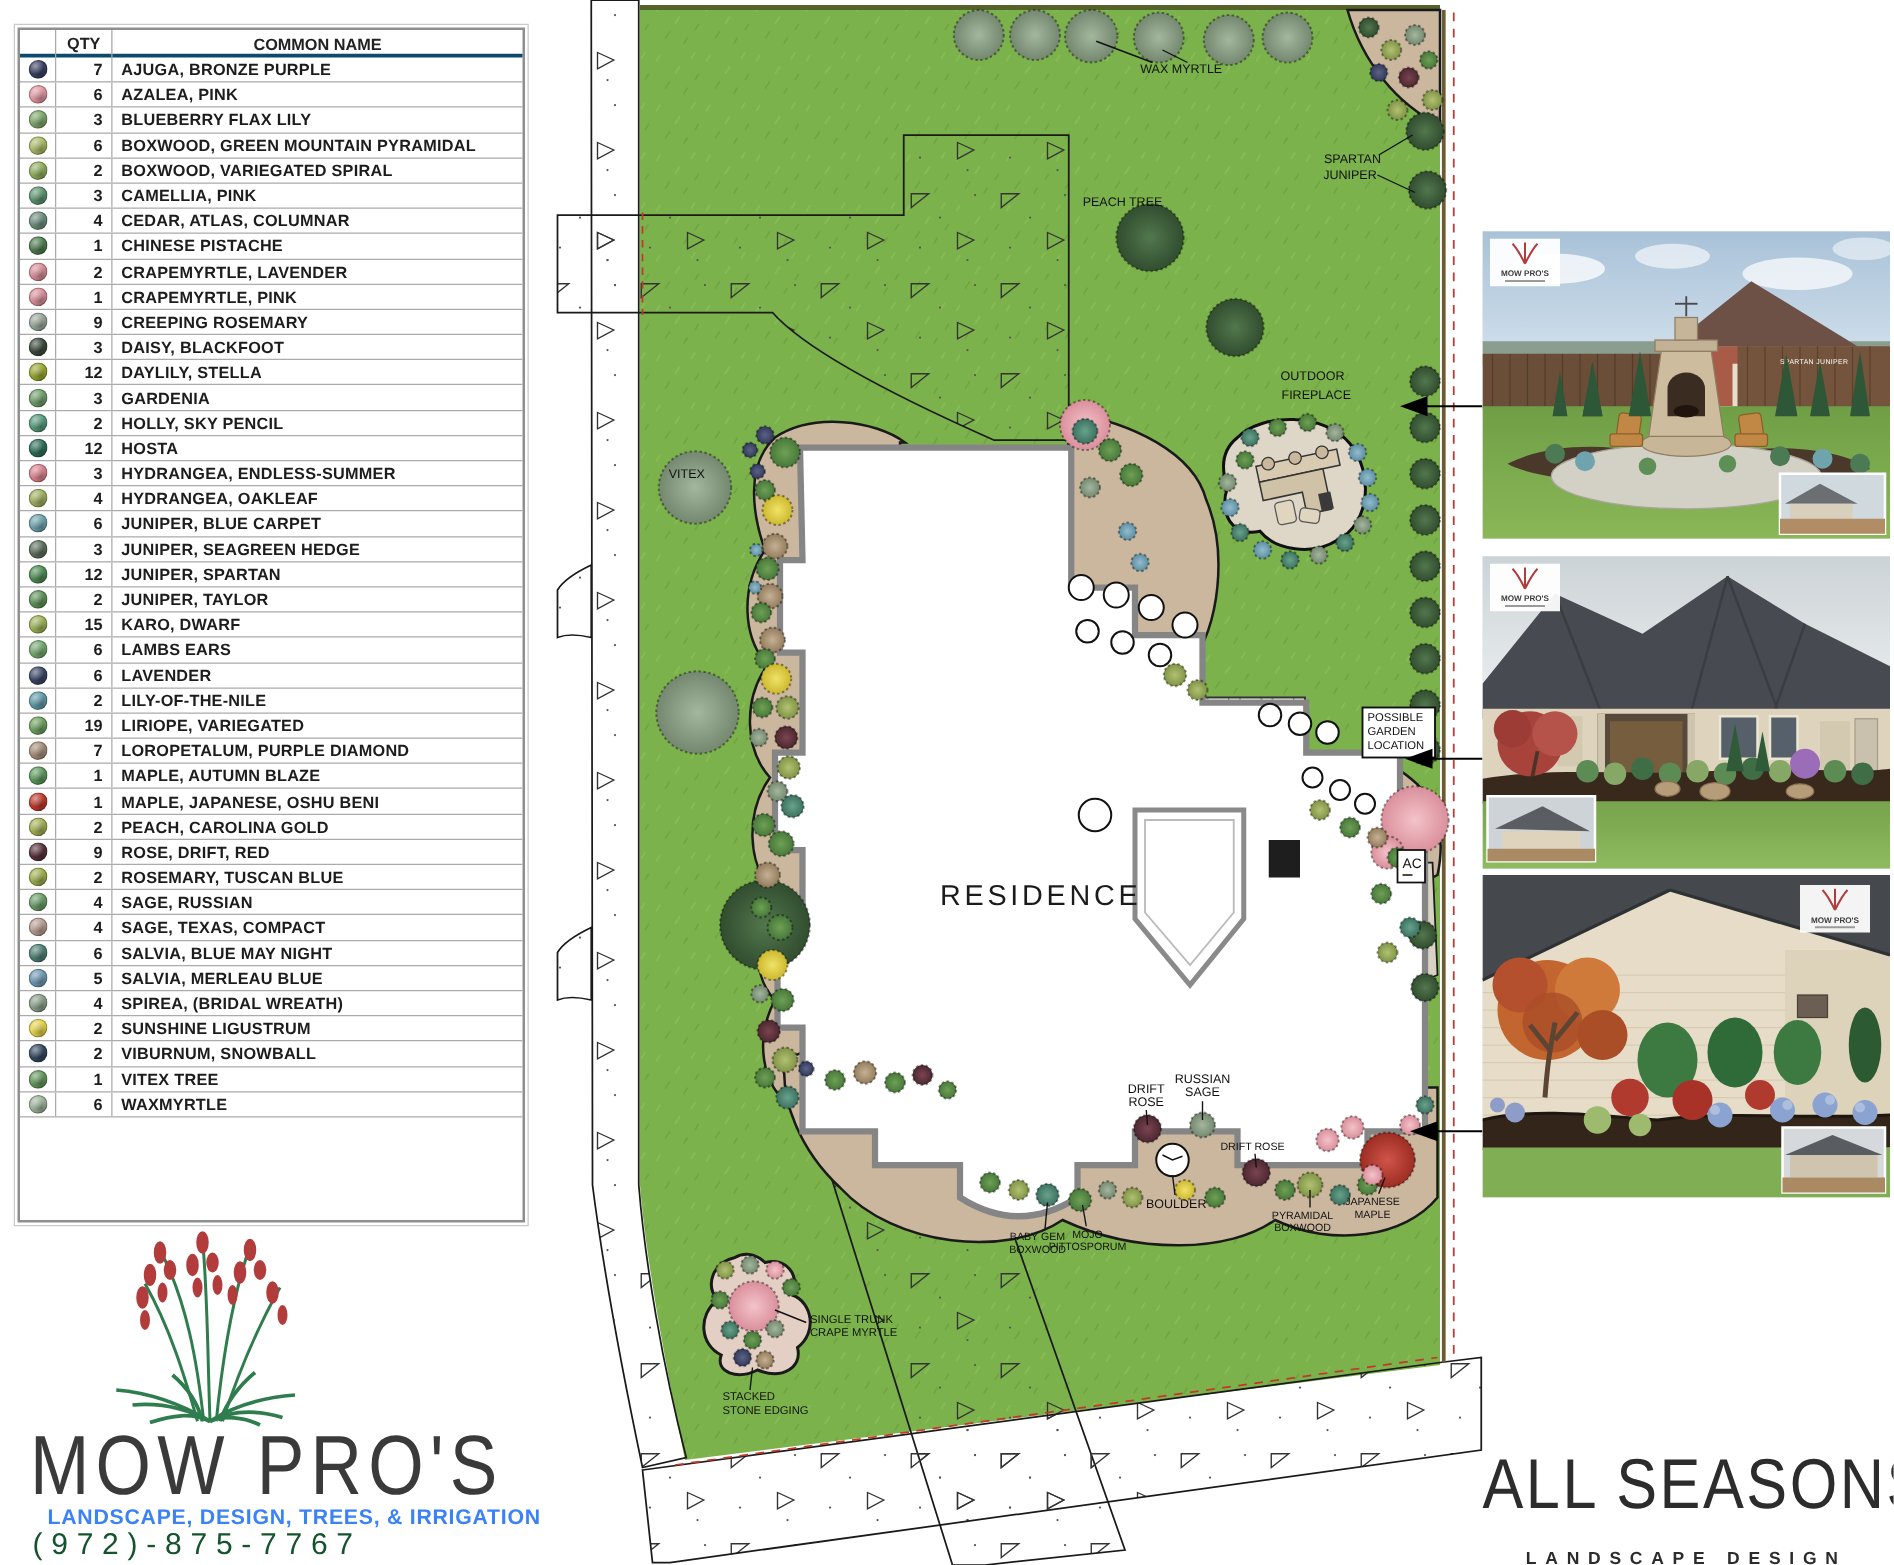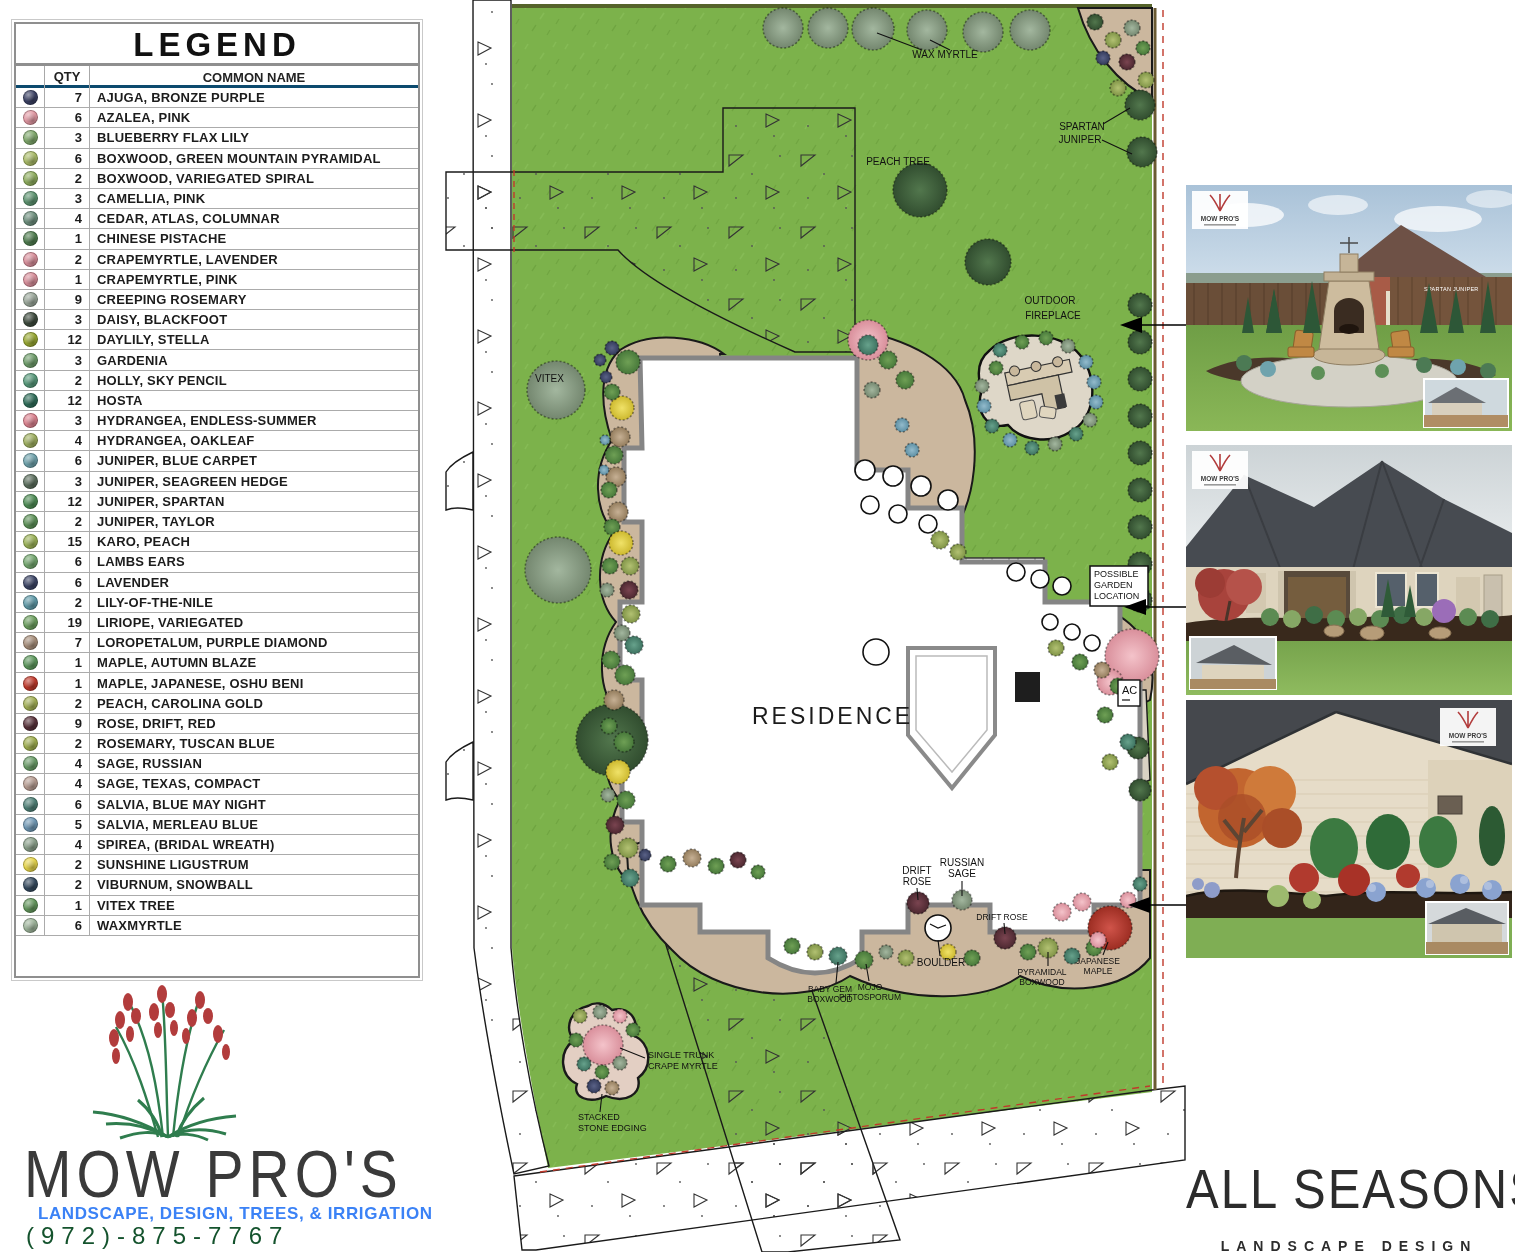--- a/index.html
+++ b/index.html
@@ -434,21 +434,20 @@
       <line x1="1140" y1="325" x2="1186" y2="325"></line>
         <polygon points="1120,325 1142,317 1142,333" fill="#000" stroke="none"></polygon>
       <line x1="1144" y1="607" x2="1186" y2="607"></line>
         <polygon points="1124,607 1146,599 1146,615" fill="#000" stroke="none"></polygon>
       <line x1="1148" y1="905" x2="1186" y2="905"></line>
         <polygon points="1128,905 1150,897 1150,913" fill="#000" stroke="none"></polygon>
     </g>
   </svg>
 
   <div class="legend">
-    <div class="legend-title">LEGEND</div>
     <div class="legend-header">
       <span class="h1"></span>
       <span class="h2">QTY</span>
       <span class="h3">COMMON NAME</span>
     </div>
     <div class="legend-rows">
         <div class="legend-row">
           <span class="cell ic">
             <i class="dot" style="--c: #3a4063;"></i>
           </span>
@@ -600,21 +599,21 @@
             <i class="dot" style="--c: #5d9258;"></i>
           </span>
           <span class="cell q">2</span>
           <span class="cell n">JUNIPER, TAYLOR</span>
         </div>
         <div class="legend-row">
           <span class="cell ic">
             <i class="dot" style="--c: #9cb358;"></i>
           </span>
           <span class="cell q">15</span>
-          <span class="cell n">KARO, PEACH</span>
+          <span class="cell n">KARO, DWARF</span>
         </div>
         <div class="legend-row">
           <span class="cell ic">
             <i class="dot" style="--c: #74a86f;"></i>
           </span>
           <span class="cell q">6</span>
           <span class="cell n">LAMBS EARS</span>
         </div>
         <div class="legend-row">
           <span class="cell ic">

